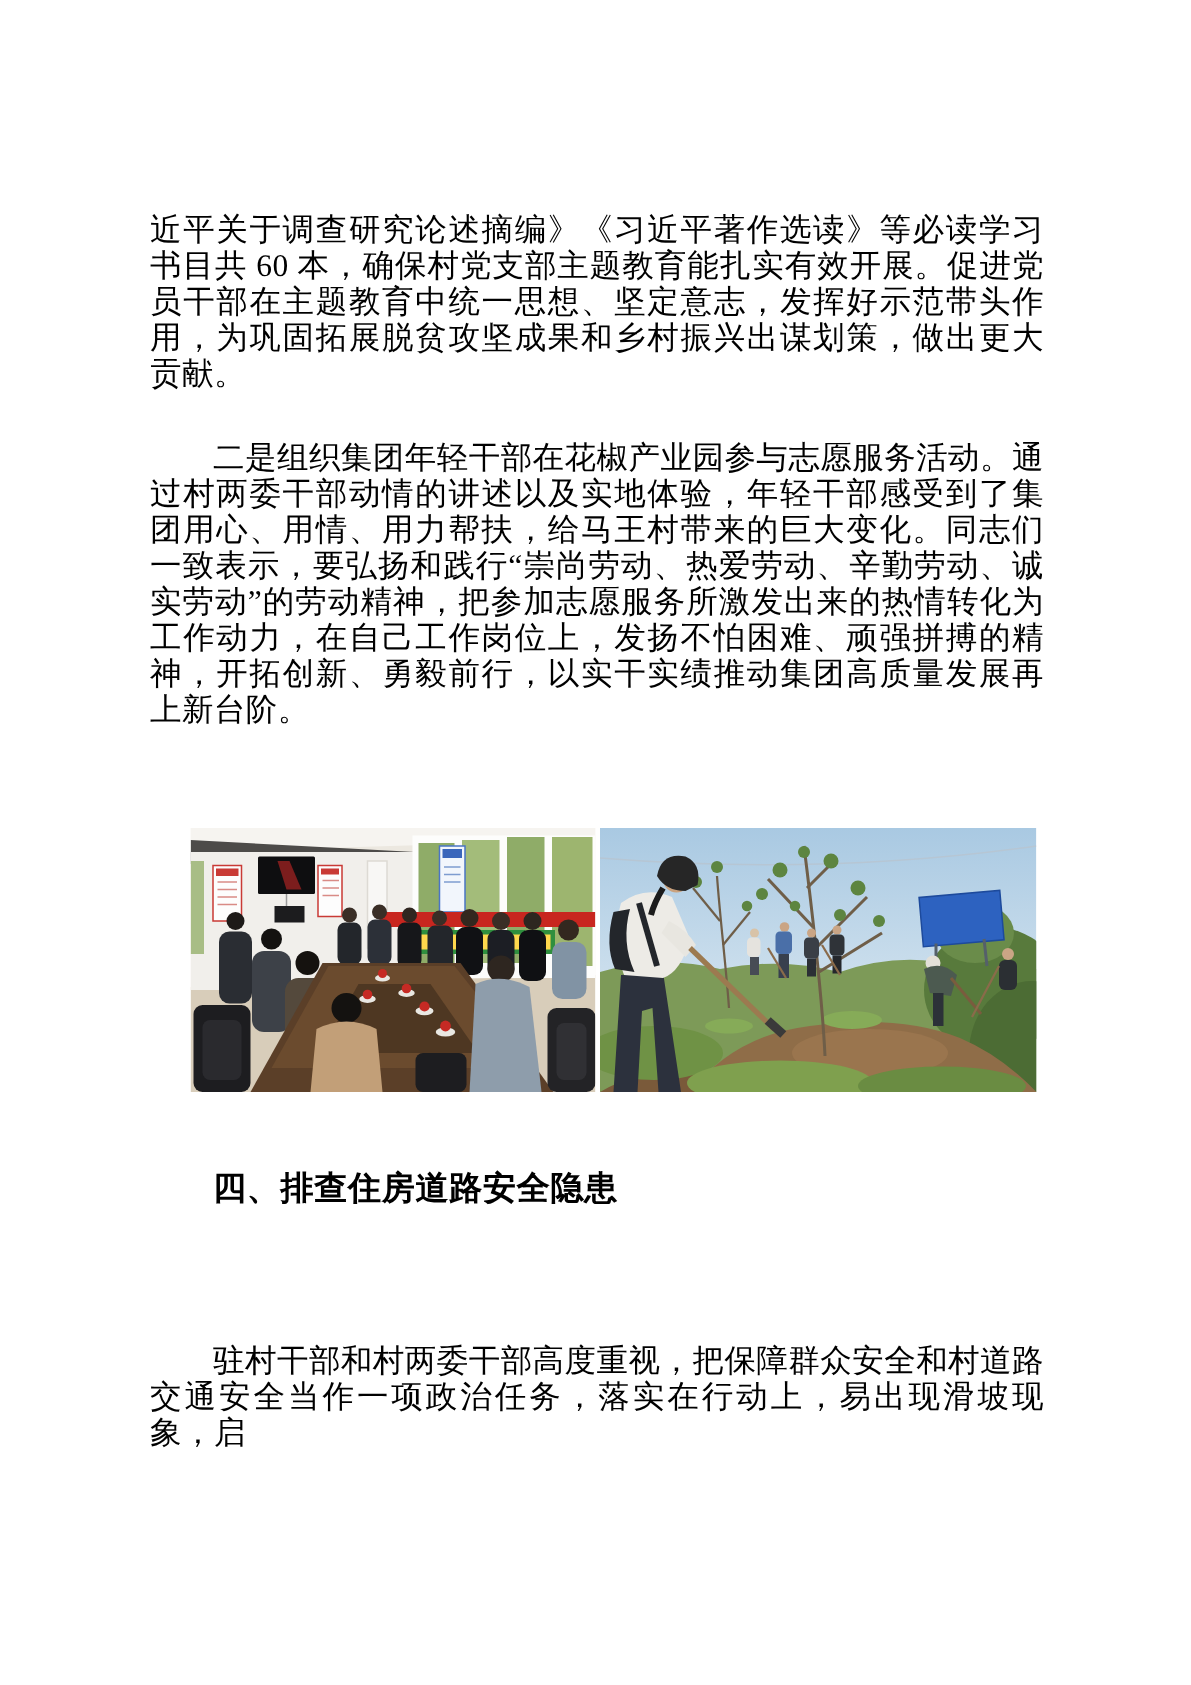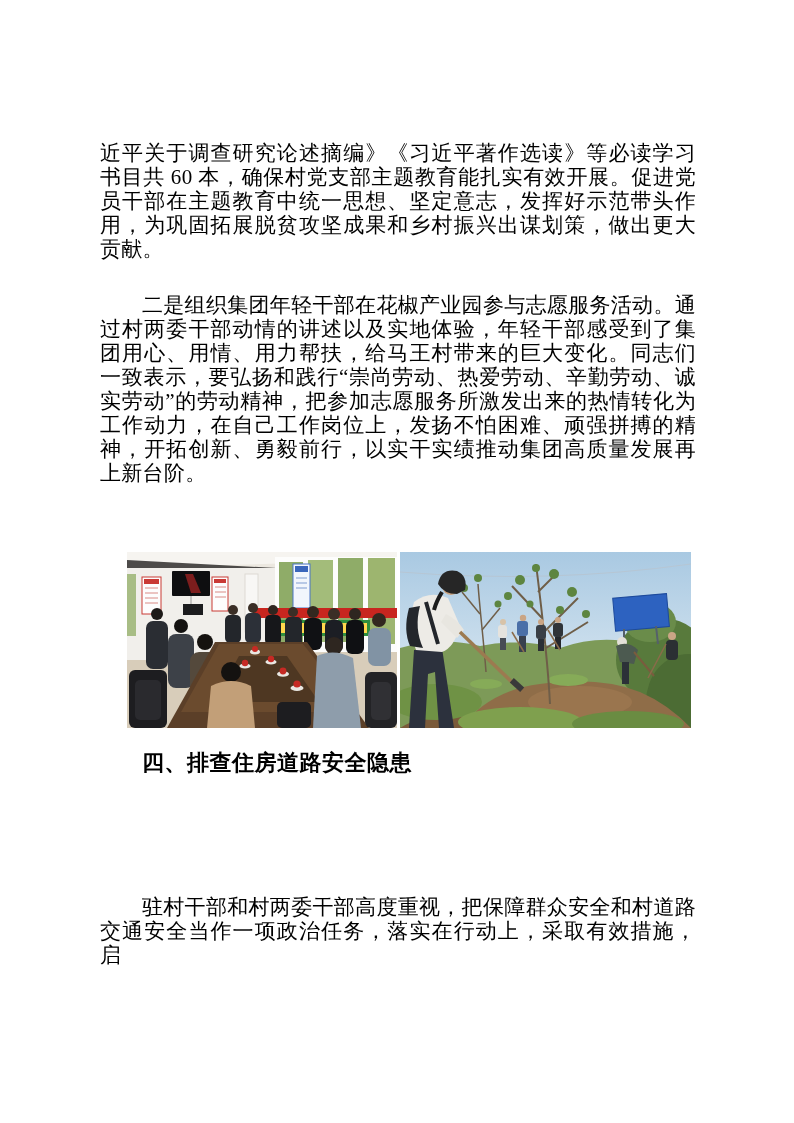--- a/index.html
+++ b/index.html
@@ -272,18 +272,18 @@
           <path d="M42,40 Q36,50 34,58" stroke="#1c1c1c" stroke-width="4" fill="none"></path>
           <path d="M46,62 Q58,68 64,78 L57,86 Q47,76 41,70 Z" fill="#e8e6e0"></path>
           <line x1="60" y1="80" x2="116" y2="134" stroke="#9c7a50" stroke-width="3.5"></line>
           <rect x="110" y="130" width="14" height="6" fill="#3a3a3a" transform="rotate(42 117 133)"></rect>
         </g>
       </svg>
     </div>
 
   </div>
 
-  <h3 class="block heading" style="top:744px">四、排查住房道路安全隐患</h3>
-
-
-  <p class="block body-text indent" style="top:895px">驻村干部和村两委干部高度重视，把保障群众安全和村道路交通安全当作一项政治任务，落实在行动上，采取有效措施，启</p>
+  <h3 class="block heading" style="top:773px">四、排查住房道路安全隐患</h3>
+
+
+  <p class="block body-text indent" style="top:895px">驻村干部和村两委干部高度重视，把保障群众安全和村道路交通安全当作一项政治任务，落实在行动上，易出现滑坡现象，启</p>
 
 </div>
 
 </body></html>

